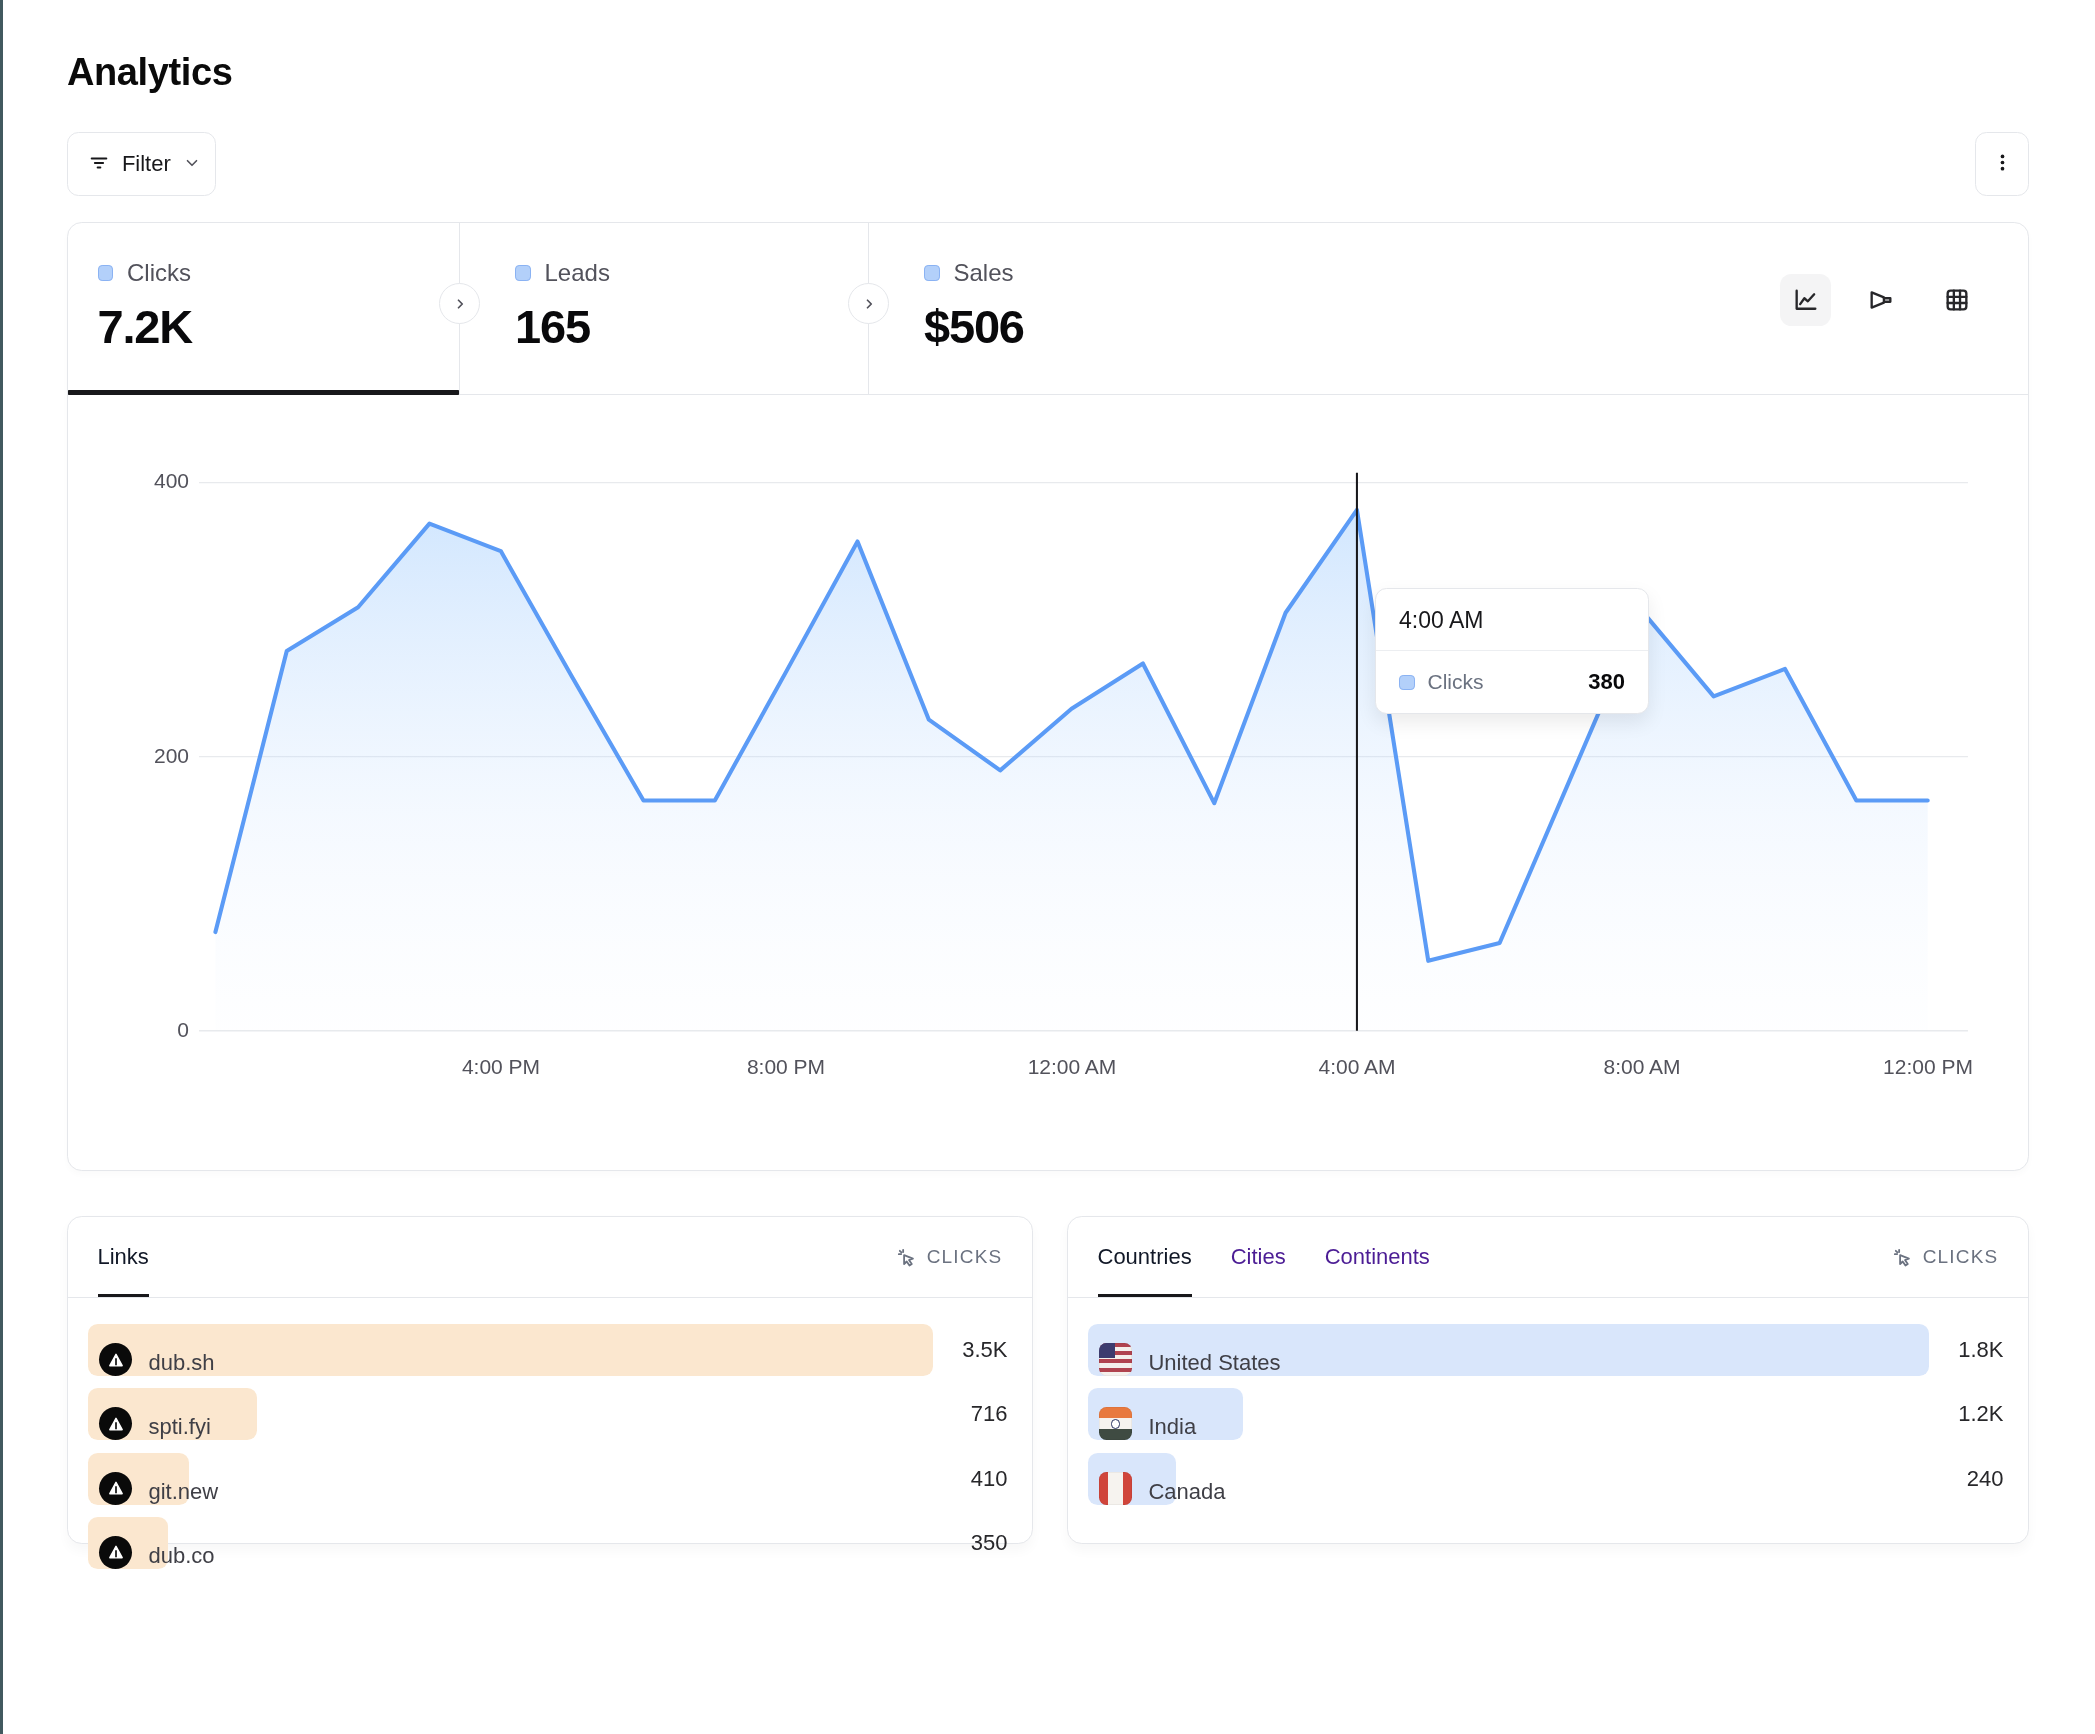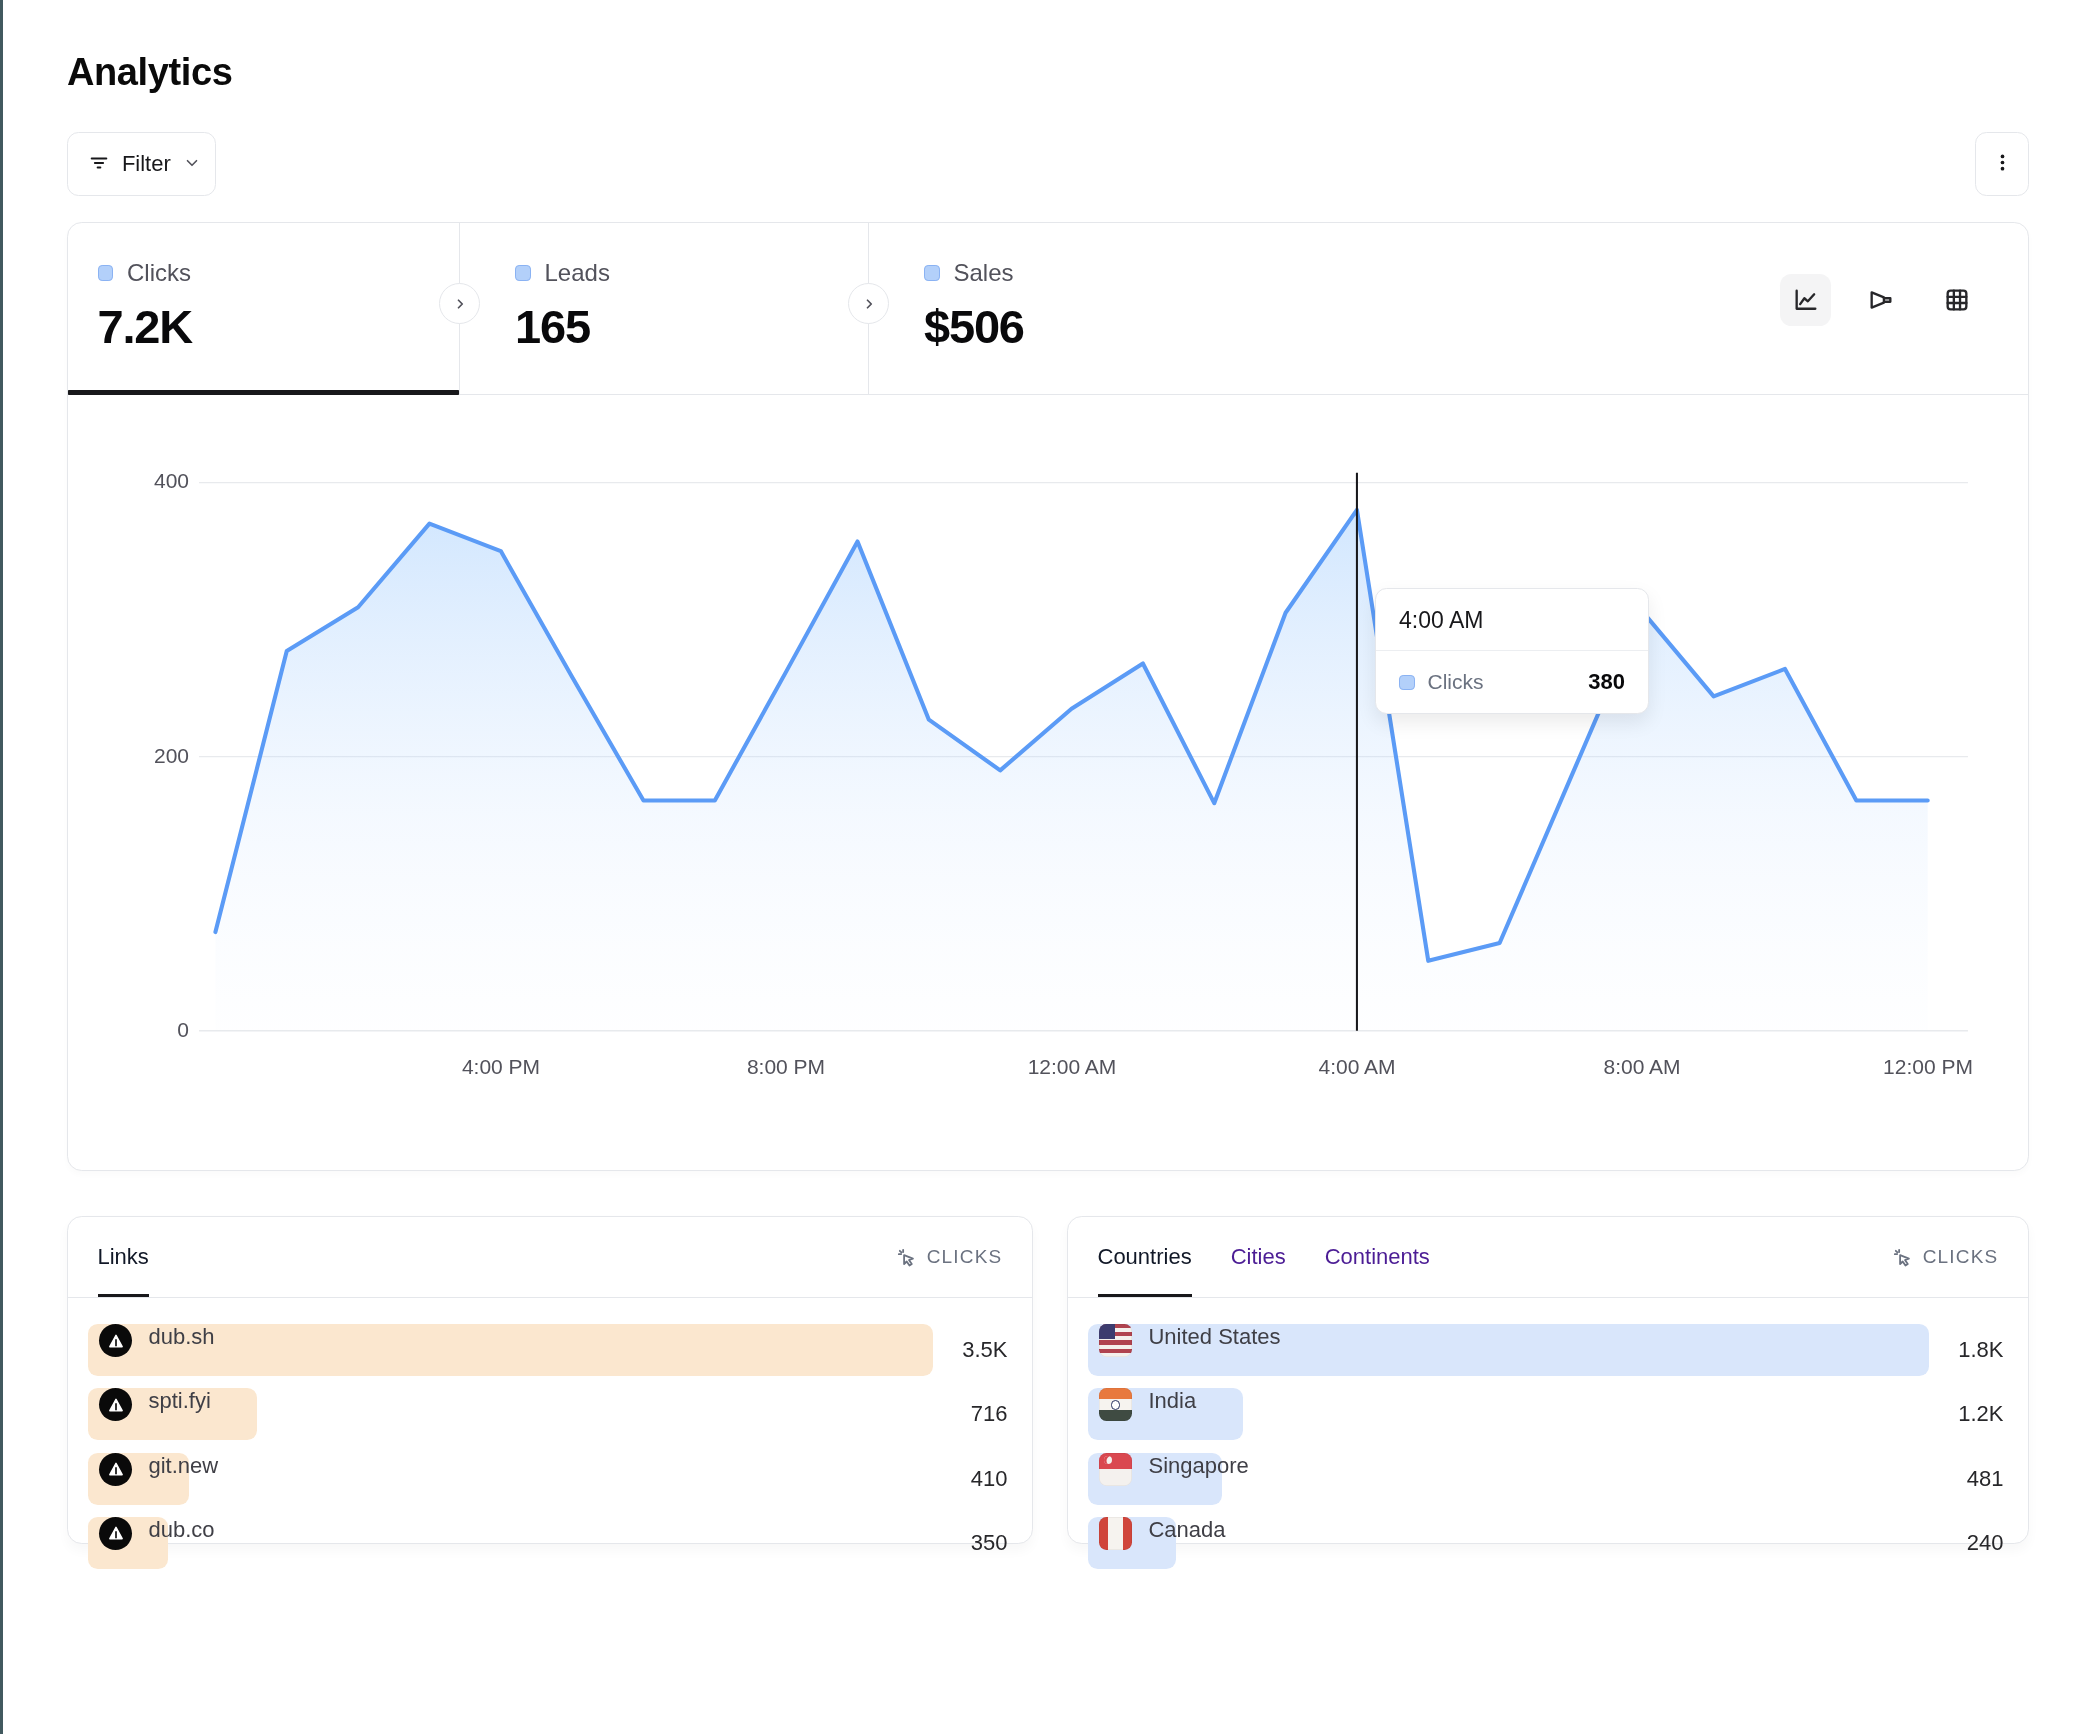--- a/index.html
+++ b/index.html
@@ -73,21 +73,21 @@
   .panel-head{position:relative;height:81px;border-bottom:1.2px solid #e5e7eb;display:flex;align-items:stretch;padding:0 29.5px;box-sizing:border-box;}
   .ptab{display:flex;align-items:center;font-size:22px;color:#4c1d95;margin-right:39px;cursor:pointer;border-bottom:3.3px solid transparent;padding-top:3.3px;box-sizing:border-box;}
   .ptab.on{color:#111827;font-weight:500;border-bottom-color:#18181b;}
   .sort{margin-left:auto;display:flex;align-items:center;gap:8.2px;cursor:pointer;}
   .sort-label{font-size:19px;color:#6b7280;letter-spacing:1.2px;}
   .rows{padding:26px 19.6px 0;}
   .row{position:relative;height:52px;margin-bottom:12.3px;}
   .bar-area{position:absolute;left:0;top:0;bottom:0;right:79px;}
   .bar{position:absolute;left:0;top:0;bottom:0;border-radius:9.8px;}
   .bar.orange{background:#fbe7cf;} .bar.blue{background:#d9e6fb;}
-  .row-content{position:absolute;left:11.5px;top:0;bottom:0;display:flex;align-items:flex-start;gap:16.4px;}
+  .row-content{position:absolute;left:11.5px;top:0;bottom:0;display:flex;align-items:flex-end;gap:16.4px;}
   .row-label{font-size:22px;color:#3f3f46;}
   .row-value{position:absolute;right:4.9px;top:0;bottom:0;display:flex;align-items:center;font-size:22px;color:#27272a;font-weight:500;}
   .logo-circ{width:33px;height:33px;border-radius:50%;background:#0a0a0a;display:flex;align-items:center;justify-content:center;}
   .flag{width:33px;height:33px;border-radius:7.4px;position:relative;overflow:hidden;box-shadow:inset 0 0 0 0.8px rgba(0,0,0,0.06);flex:0 0 auto;}
   .flag-us{background:repeating-linear-gradient(#b0434f 0 4.1px,#f4f0ec 4.1px 8.2px);}
   .flag-us::after{content:"";position:absolute;left:0;top:0;width:15.5px;height:14.7px;background:#3c3b6e;}
   .flag-in{background:linear-gradient(#e8793e 0 33%,#f6f3ef 33% 67%,#3f4b42 67% 100%);}
   .flag-in::after{content:"";position:absolute;left:50%;top:50%;width:7.4px;height:7.4px;margin:-4.5px 0 0 -4.5px;border:1.6px solid #27315f;border-radius:50%;background:#fff;}
   .flag-sg{background:linear-gradient(#da4850 0 50%,#f4f1ee 50% 100%);}
   .flag-sg::after{content:"";position:absolute;left:4.9px;top:3.3px;width:8.2px;height:8.2px;border-radius:50%;background:#f4f1ee;box-shadow:3.3px 0.8px 0 -0.8px #da4850 inset;}
@@ -343,30 +343,20 @@
               <div class="bar blue" style="width: 18.5%;"></div>
             </div>
             <div class="row-content">
               <span class="flag flag-in"></span>
               <span class="row-label">India</span>
             </div>
             <span class="row-value">1.2K</span>
           </div>
           <div class="row">
             <div class="bar-area">
-              <div class="bar blue" style="width: 16%;"></div>
-            </div>
-            <div class="row-content">
-              <span class="flag flag-sg"></span>
-              <span class="row-label">Singapore</span>
-            </div>
-            <span class="row-value">481</span>
-          </div>
-          <div class="row">
-            <div class="bar-area">
               <div class="bar blue" style="width: 10.5%;"></div>
             </div>
             <div class="row-content">
               <span class="flag flag-ca"></span>
               <span class="row-label">Canada</span>
             </div>
             <span class="row-value">240</span>
           </div>
         </div>
     </div>

